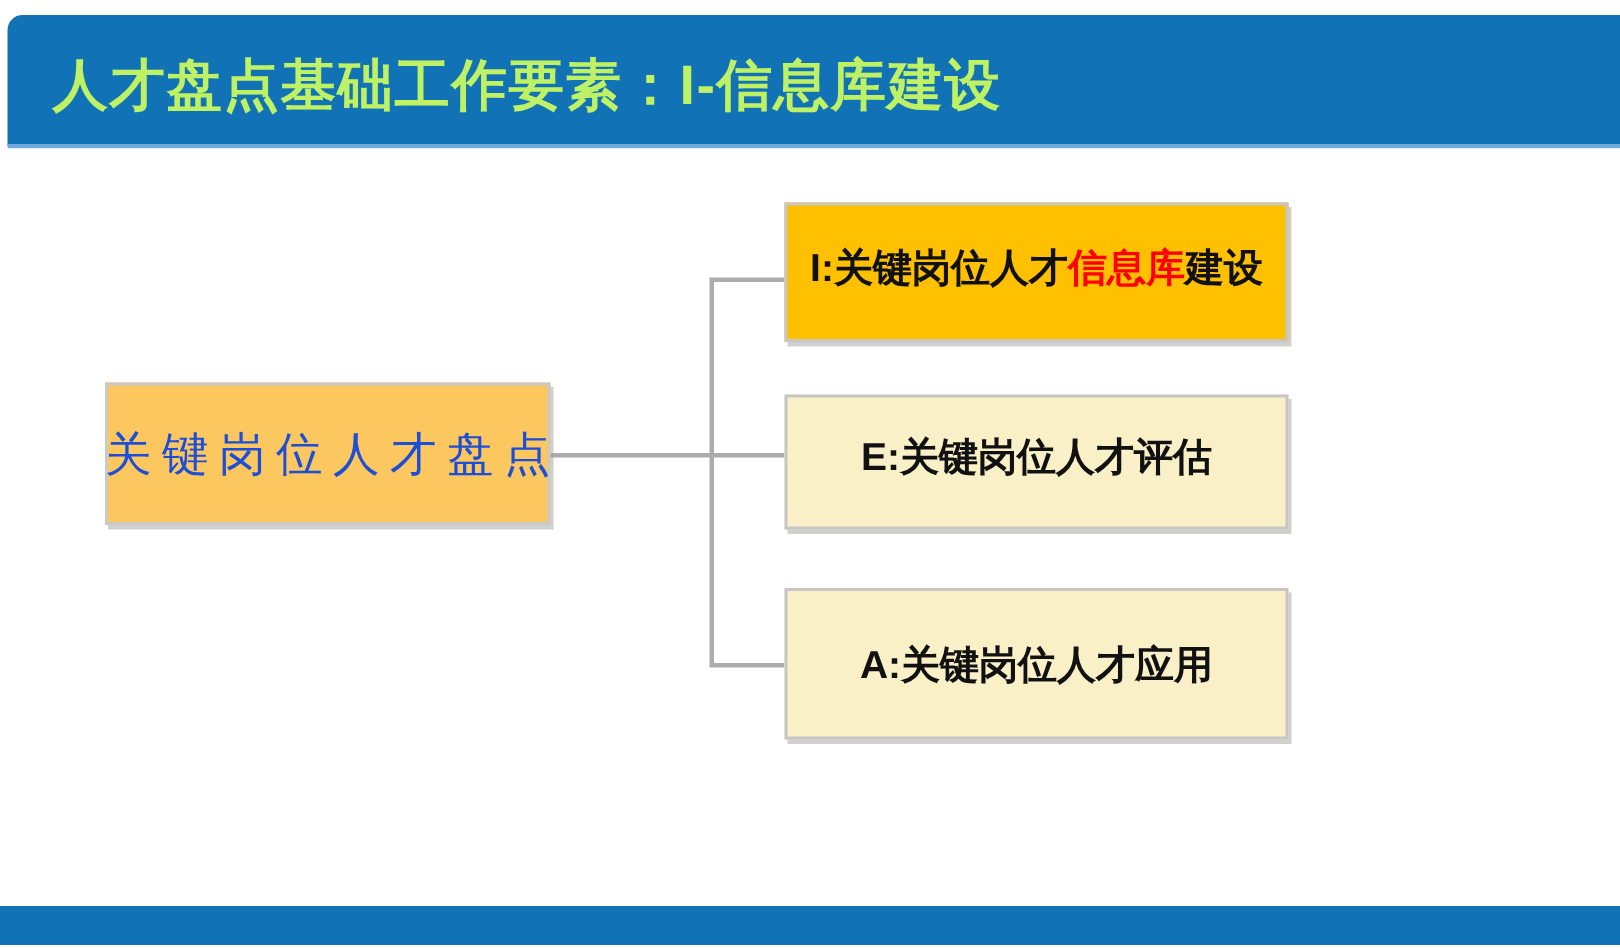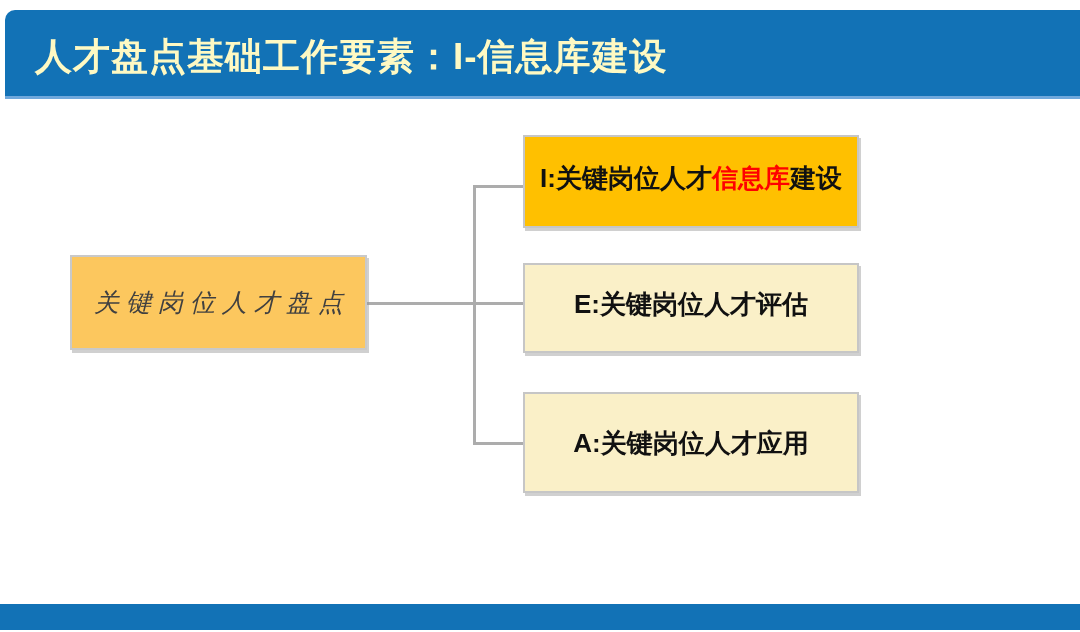--- a/index.html
+++ b/index.html
@@ -16,21 +16,21 @@
     position: absolute;
     left: 5px; top: 10px;
     width: 1075px; height: 86px;
     background: #1272B6;
     border-top-left-radius: 10px;
     border-bottom: 3px solid #6FA8DC;
     display: flex;
     align-items: center;
   }
   .title {
-    color: #fef9c3;
+    color: #bef264;
     font-size: 37px;
     font-weight: bold;
     letter-spacing: 1px;
     padding-left: 30px;
     padding-top: 8px;
     white-space: nowrap;
   }
   
   .footer-bar {
     position: absolute;
@@ -50,26 +50,25 @@
     left: 70px; top: 255px;
     width: 293px; height: 91px;
     background: #FCC75E;
     border: 2px solid #C9C9C9;
     box-shadow: 2px 3px 0 rgba(150,150,150,0.45);
     display: flex;
     align-items: center;
     justify-content: center;
   }
   .root-label {
-    font-size: 25px;
-    color: #404040;
+    font-size: 31px;
+    color: #1d4ed8;
     letter-spacing: 7px;
     padding-left: 7px; 
     white-space: nowrap;
-    font-style: italic;
   }
   .child-box {
     position: absolute;
     left: 523px;
     width: 332px;
     border: 2px solid #C6C6C6;
     box-shadow: 2px 3px 0 rgba(150,150,150,0.45);
     display: flex;
     justify-content: center;
     align-items: flex-start;

